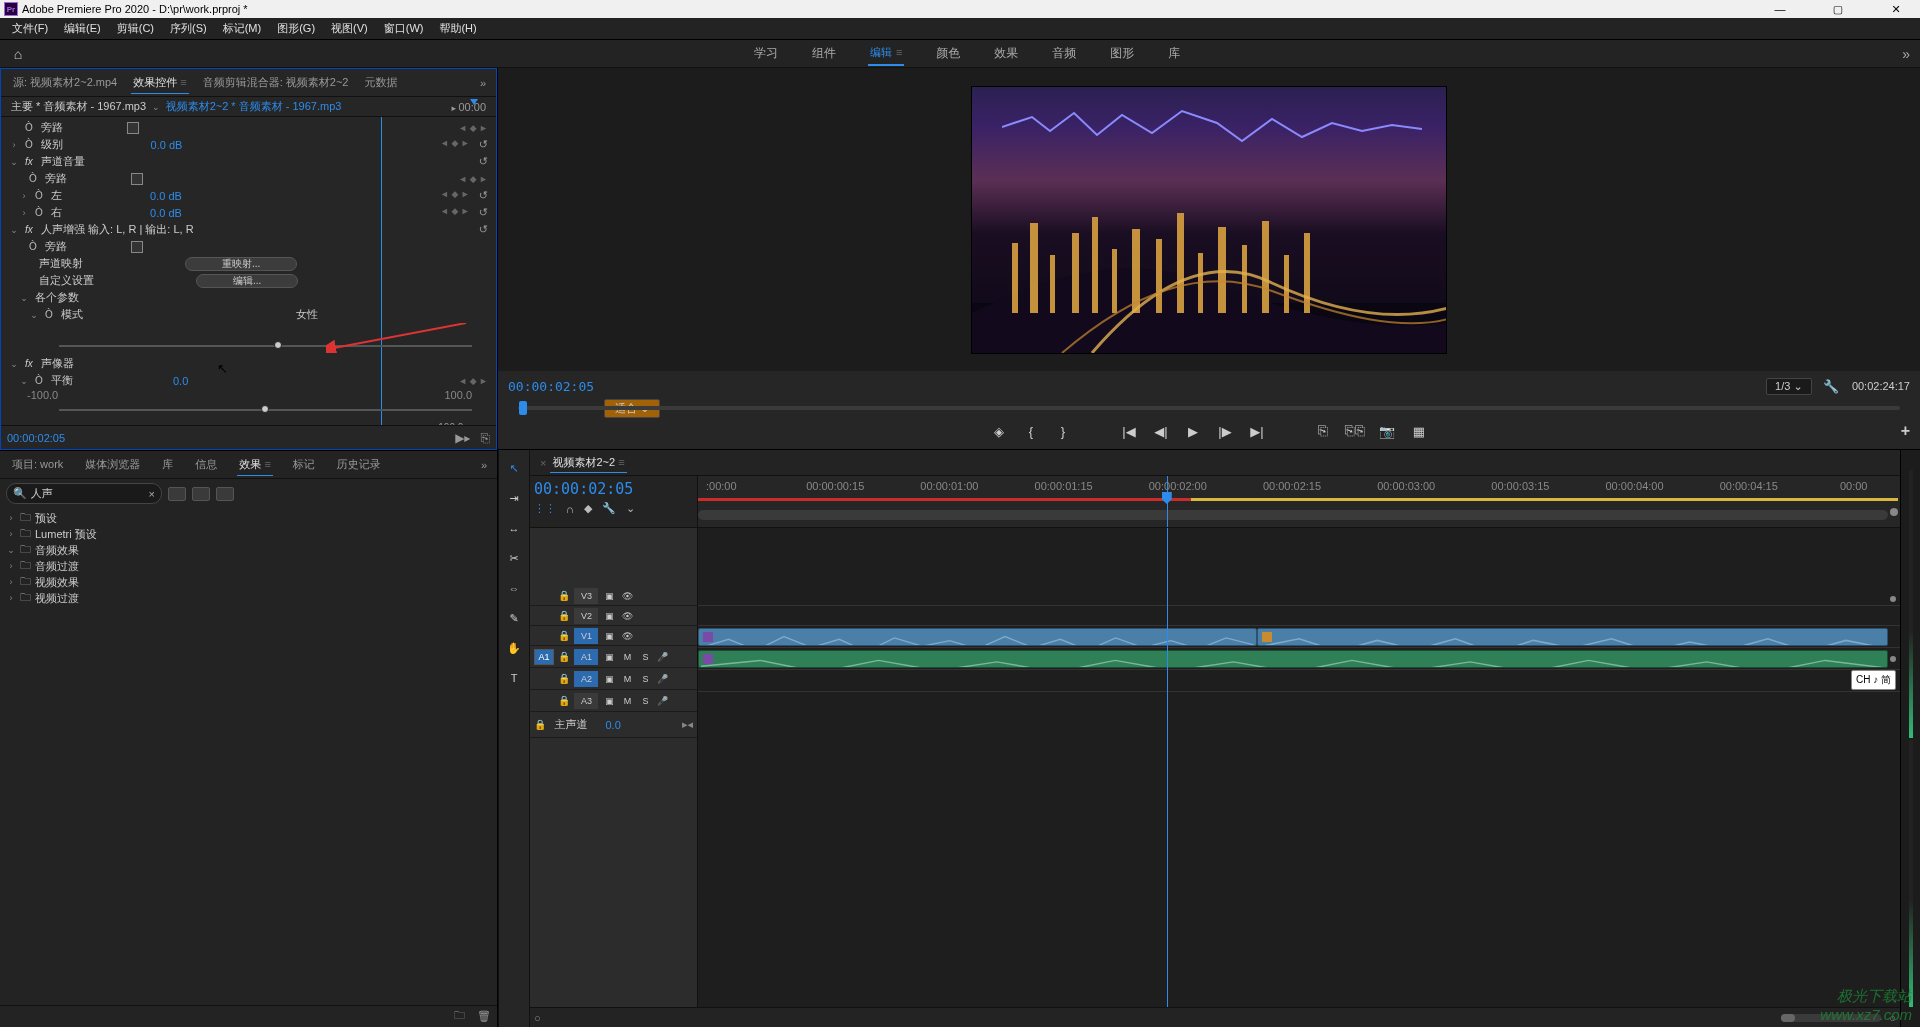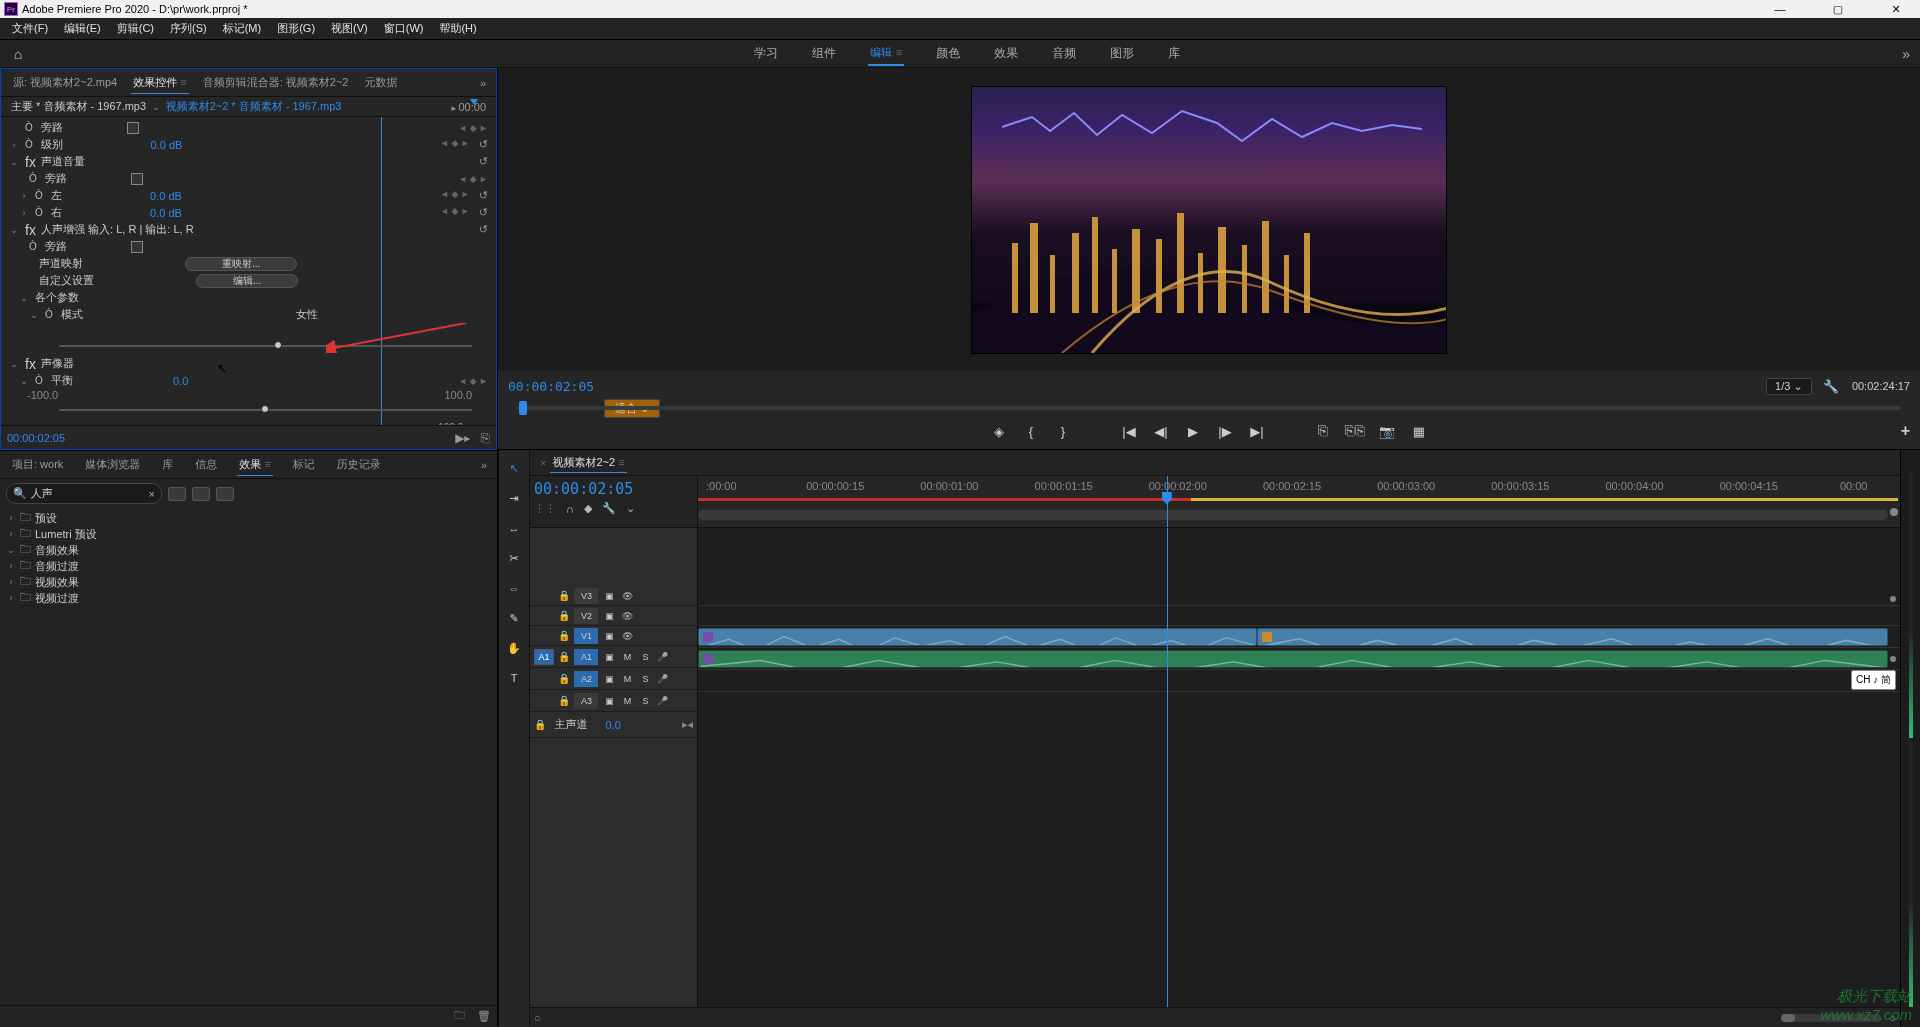--- a/index.html
+++ b/index.html
@@ -37,21 +37,21 @@
 
 .ec-header { display: flex; align-items: center; padding: 2px 10px; font-size: 11px; color: #ccc; border-bottom: 1px solid #111; gap: 6px; }
 .ec-clip-link { color: #2d8ceb; }
 .ec-chev { color: #888; font-size: 9px; }
 .ec-time-ruler { margin-left: auto; color: #999; font-size: 9px; position: relative; }
 .ec-time-playhead { position: absolute; right: 8px; top: -2px; width: 0; height: 0; border-left: 4px solid transparent; border-right: 4px solid transparent; border-top: 6px solid #2d8ceb; }
 
 .ec-body { flex: 1; overflow: hidden; padding: 2px 0; position: relative; }
 .ec-row { display: flex; align-items: center; height: 17px; padding: 0 8px; gap: 6px; font-size: 11px; color: #ccc; }
 .ec-twisty { width: 10px; color: #888; text-align: center; font-size: 9px; }
-.ec-fx { width: 10px; font-size: 14px; color: #ccc; }
+.ec-fx { width: 10px; font-size: 10px; color: #ccc; font-style: italic; }
 .ec-stop { width: 10px; color: #bbb; font-size: 10px; }
 .ec-label { flex: 0 0 auto; }
 .ec-val { color: #2d8ceb; margin-left: auto; margin-right: 170px; }
 .ec-checkbox { width: 12px; height: 12px; border: 1px solid #888; background: #333; }
 .ec-icons { margin-left: auto; display: flex; gap: 4px; color: #666; font-size: 9px; }
 .ec-reset { color: #999; font-size: 11px; }
 .ec-button { background: #3c3c3c; border: 1px solid #555; border-radius: 10px; padding: 0 36px; height: 14px; font-size: 10px; color: #ccc; display: inline-flex; align-items: center; justify-content: center; margin-left: 96px; }
 .ec-slider { position: relative; height: 14px; margin: 2px 24px 2px 58px; }
 .ec-slider-track { position: absolute; top: 6px; left: 0; right: 0; height: 2px; background: #555; }
 .ec-slider-thumb { position: absolute; top: 2px; width: 8px; height: 8px; border-radius: 50%; background: #ccc; border: 1px solid #222; }

